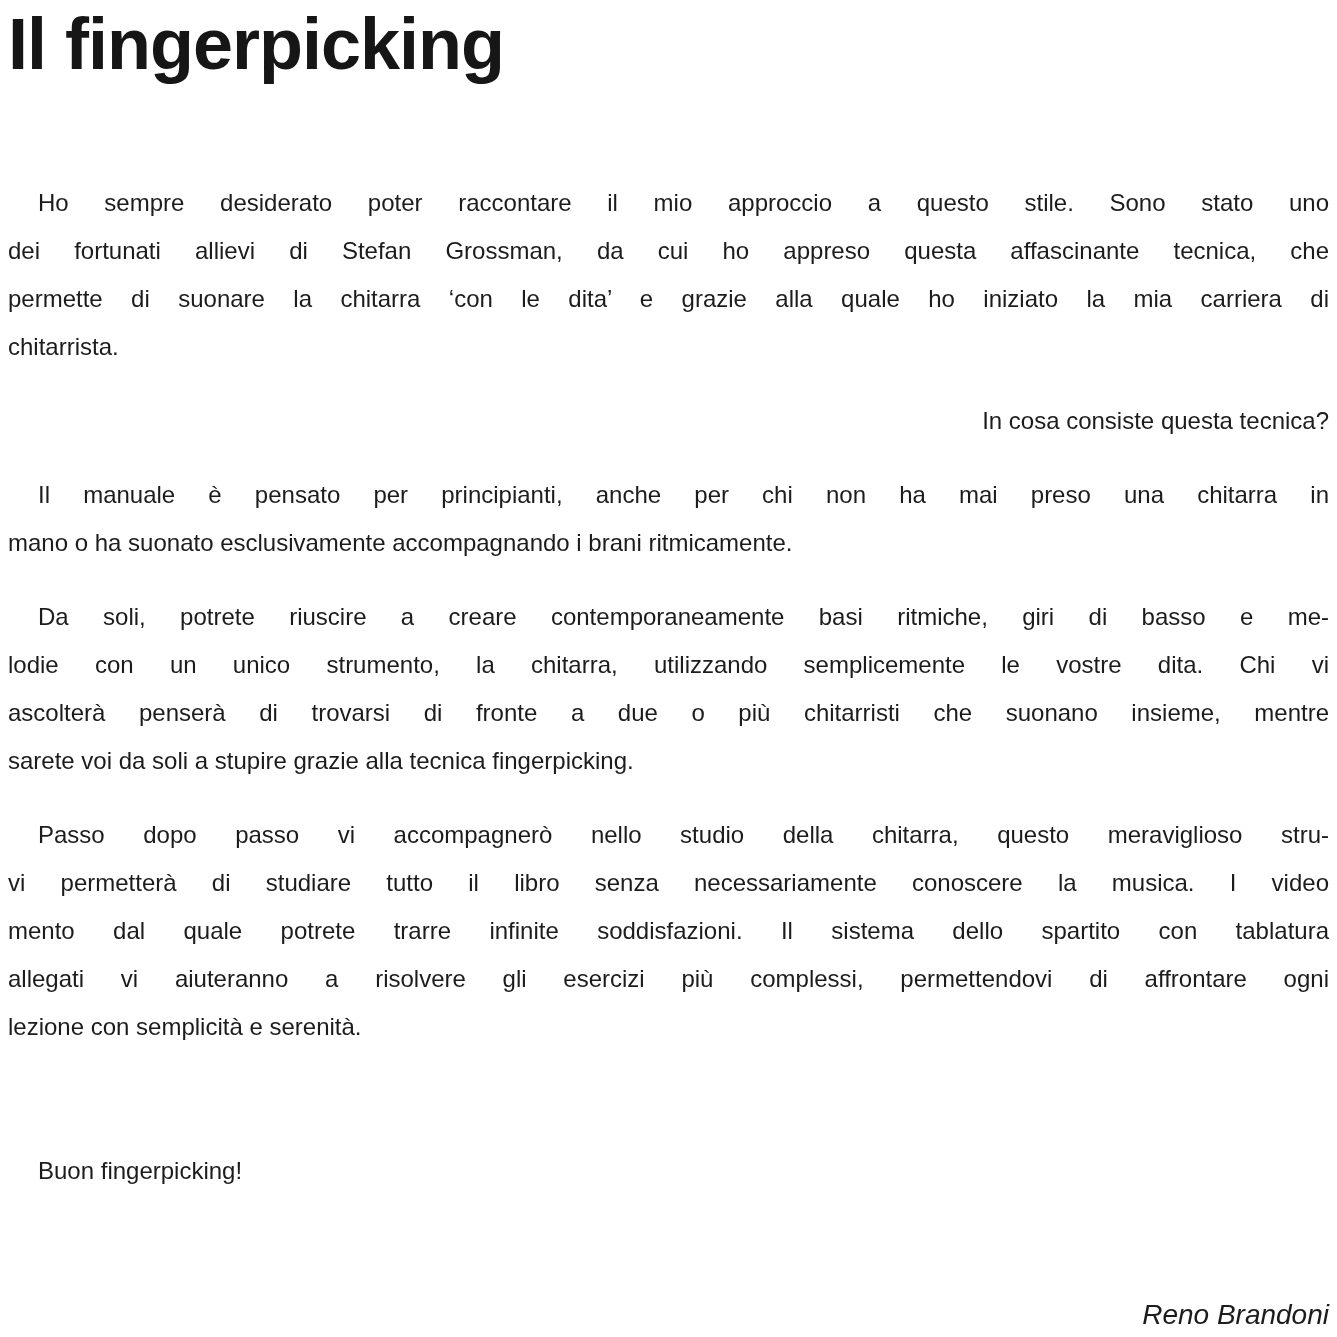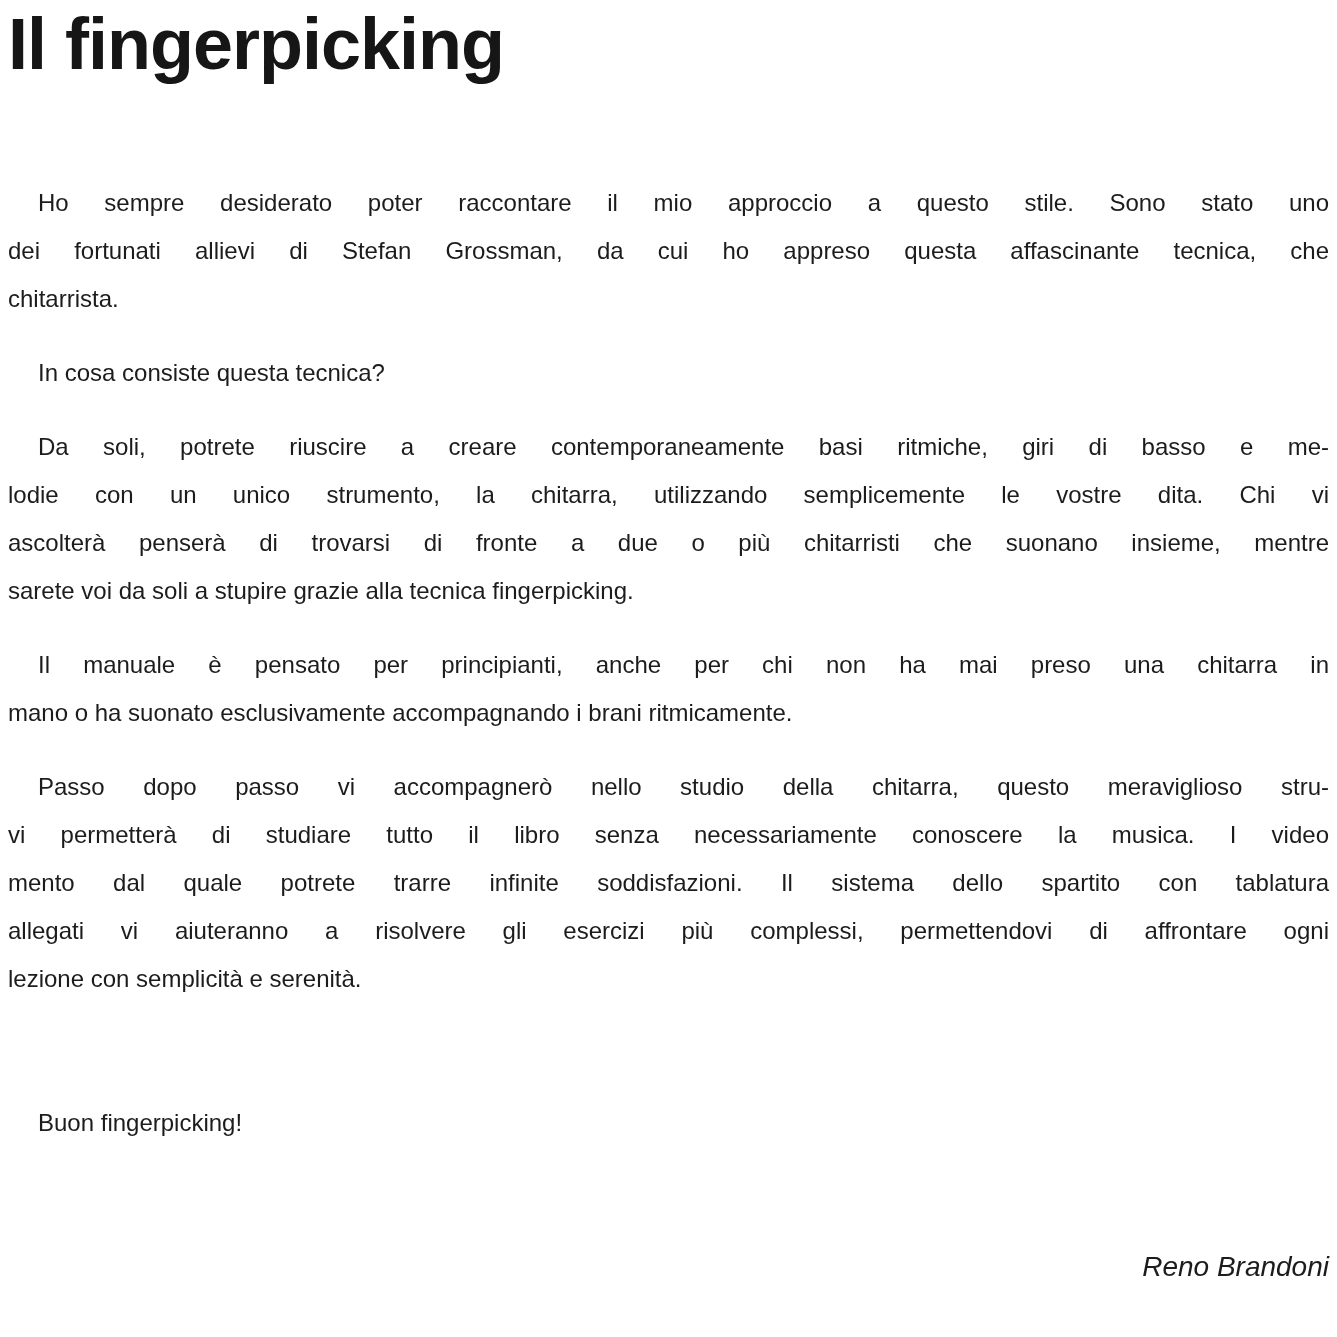--- a/index.html
+++ b/index.html
@@ -40,20 +40,21 @@
     line-height: 48px;
     white-space: normal;
     color: #1c1c1c;
   }
   .line.just {
     text-align: justify;
     text-align-last: justify;
   }
   .line.first {
     text-indent: 30px;
+    text-align: right;
   }
   .closing {
     margin-top: 96px;
   }
   .closing .line {
     text-indent: 30px;
     margin-top: 28px;
   }
   .signature {
     margin-top: 96px;
@@ -68,34 +69,35 @@
 <body>
 
 <div class="page">
 
   <h1 class="doc-title">Il fingerpicking</h1>
 
   <div>
       <div class="paragraph">
         <div class="line just first">Ho sempre desiderato poter raccontare il mio approccio a questo stile. Sono stato uno</div>
         <div class="line just">dei fortunati allievi di Stefan Grossman, da cui ho appreso questa affascinante tecnica, che</div>
+        <div class="line just">permette di suonare la chitarra ‘con le dita’ e grazie alla quale ho iniziato la mia carriera di</div>
         <div class="line">chitarrista.</div>
       </div>
       <div class="paragraph">
         <div class="line first">In cosa consiste questa tecnica?</div>
       </div>
       <div class="paragraph">
+        <div class="line just first">Il manuale è pensato per principianti, anche per chi non ha mai preso una chitarra in</div>
+        <div class="line">mano o ha suonato esclusivamente accompagnando i brani ritmicamente.</div>
+      </div>
+      <div class="paragraph">
         <div class="line just first">Da soli, potrete riuscire a creare contemporaneamente basi ritmiche, giri di basso e me-</div>
         <div class="line just">lodie con un unico strumento, la chitarra, utilizzando semplicemente le vostre dita. Chi vi</div>
         <div class="line just">ascolterà penserà di trovarsi di fronte a due o più chitarristi che suonano insieme, mentre</div>
         <div class="line">sarete voi da soli a stupire grazie alla tecnica fingerpicking.</div>
-      </div>
-      <div class="paragraph">
-        <div class="line just first">Il manuale è pensato per principianti, anche per chi non ha mai preso una chitarra in</div>
-        <div class="line">mano o ha suonato esclusivamente accompagnando i brani ritmicamente.</div>
       </div>
       <div class="paragraph">
         <div class="line just first">Passo dopo passo vi accompagnerò nello studio della chitarra, questo meraviglioso stru-</div>
         <div class="line just">vi permetterà di studiare tutto il libro senza necessariamente conoscere la musica. I video</div>
         <div class="line just">mento dal quale potrete trarre infinite soddisfazioni. Il sistema dello spartito con tablatura</div>
         <div class="line just">allegati vi aiuteranno a risolvere gli esercizi più complessi, permettendovi di affrontare ogni</div>
         <div class="line">lezione con semplicità e serenità.</div>
       </div>
     </div>
 

